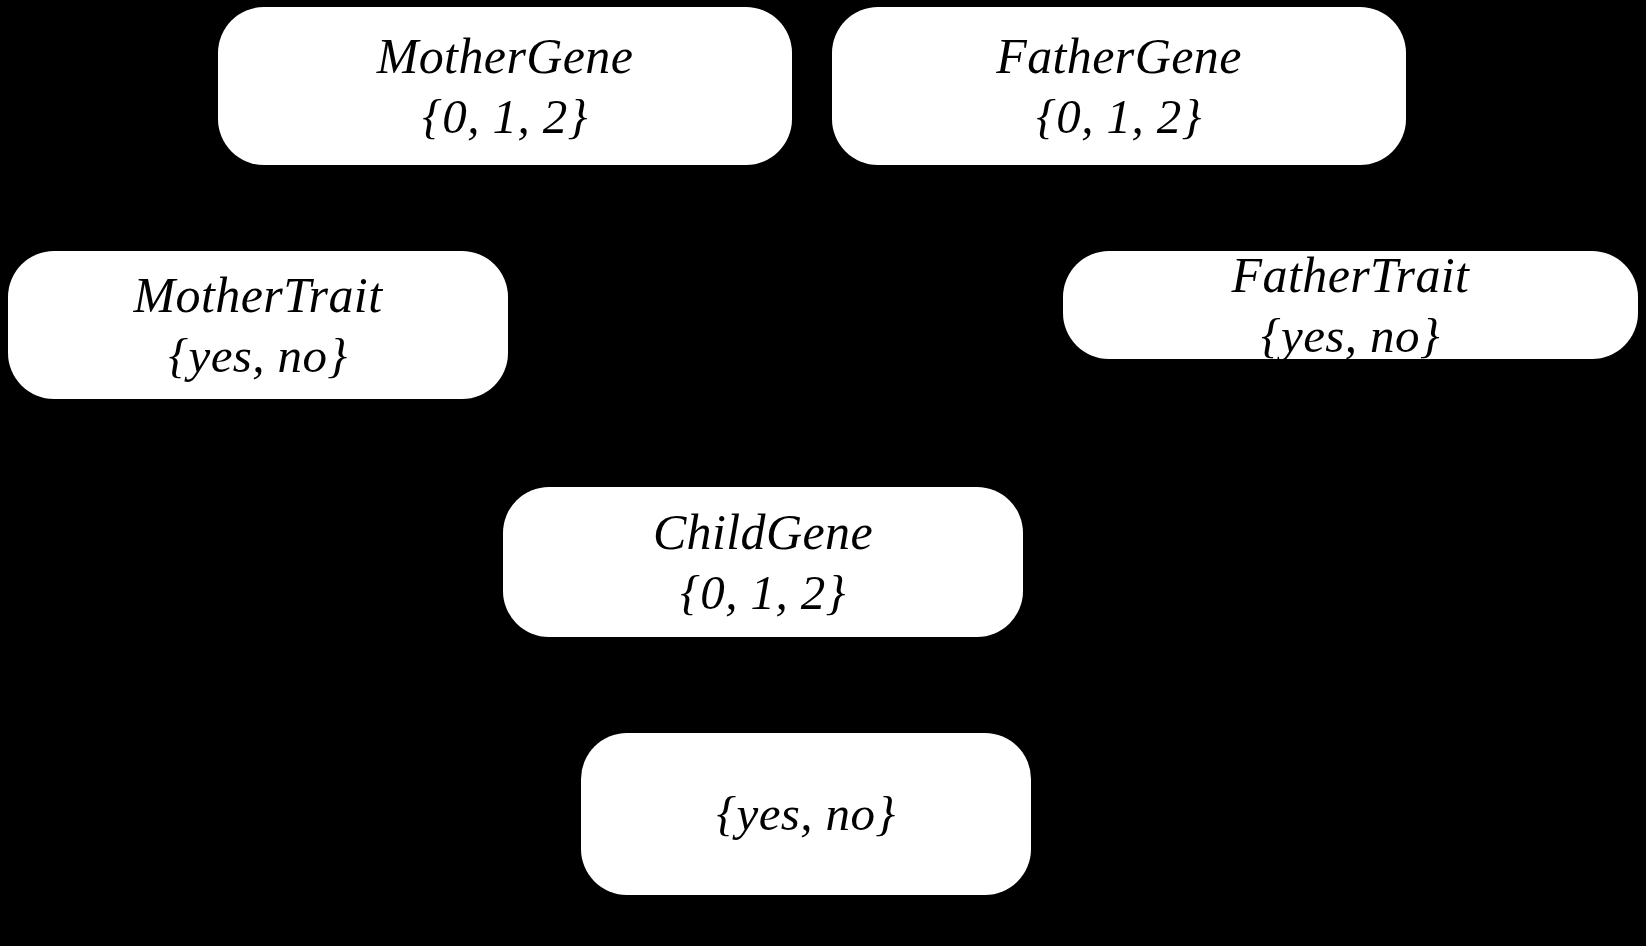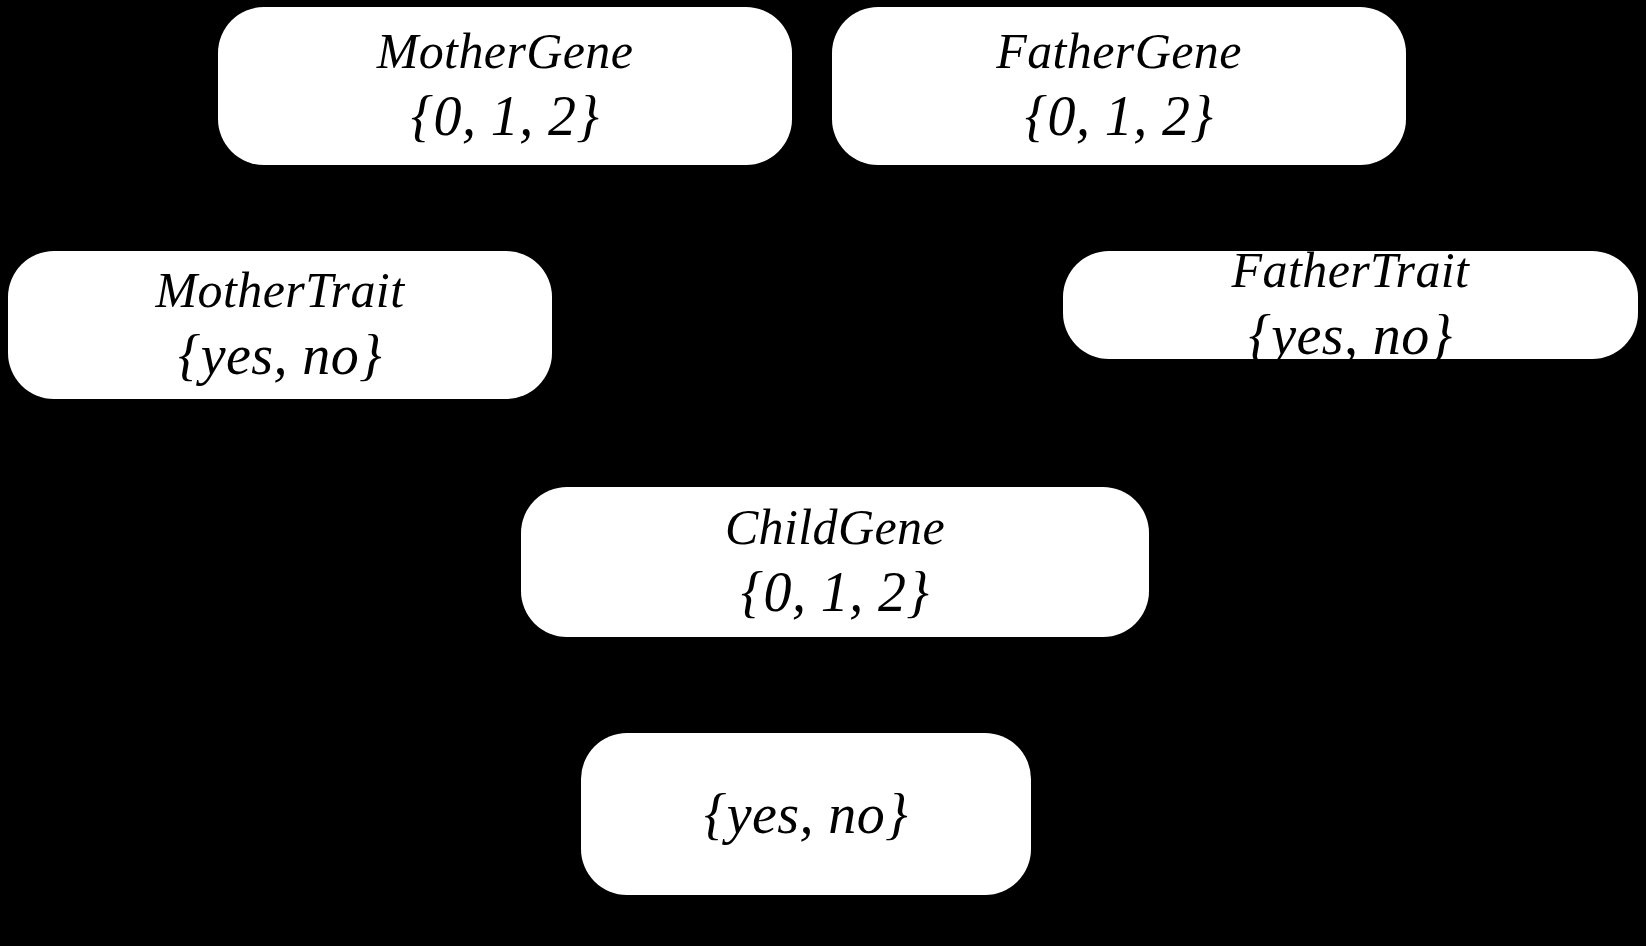--- a/index.html
+++ b/index.html
@@ -31,31 +31,31 @@
     text-align: center;
     padding: 16px 10px;
     -webkit-font-smoothing: antialiased;
   }
   .node .name {
     font-size: 50px;
     letter-spacing: 0.4px;
     white-space: nowrap;
   }
   .node .domain {
-    font-size: 56px;
+    font-size: 49px;
     letter-spacing: 0.4px;
     white-space: nowrap;
   }
 
   
   #node-mother-gene  { left: 218px;  top: 7px;   width: 574px;  height: 158px; }
   #node-father-gene  { left: 832px;  top: 7px;   width: 574px;  height: 158px; }
-  #node-mother-trait { left: 8px;    top: 251px; width: 544px;  height: 148px; }
+  #node-mother-trait { left: 8px;    top: 251px; width: 500px;  height: 148px; }
   #node-father-trait { left: 1063px; top: 251px; width: 575px;  height: 108px; }
-  #node-child-gene   { left: 521px;  top: 487px; width: 628px;  height: 150px; }
+  #node-child-gene   { left: 503px;  top: 487px; width: 520px;  height: 150px; }
   #node-child-trait  { left: 581px;  top: 733px; width: 450px;  height: 162px; }
 </style>
 </head>
 <body>
 
 <div id="canvas">
 
   <div class="node" id="node-mother-gene">
     <span class="name">MotherGene</span>
     <span class="domain">{0, 1, 2}</span>

